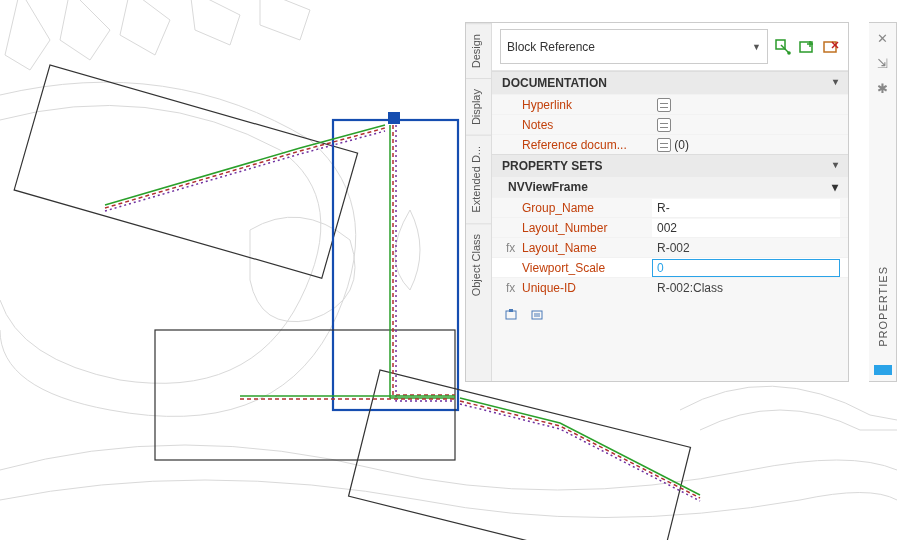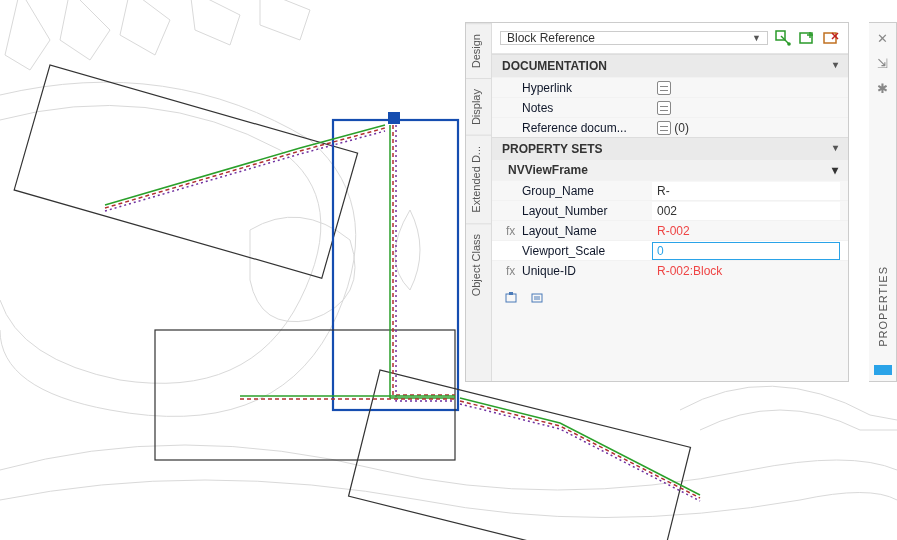--- a/index.html
+++ b/index.html
@@ -43,21 +43,21 @@
     background: #fff;
   }
   .selector {
     flex: 1;
     display: flex;
     align-items: center;
     justify-content: space-between;
     background: #fff;
     border: 1px solid #ccc;
     padding: 3px 6px;
-    height: 14px;
+    height: 35px;
   }
   .selector .caret { font-size: 9px; color: #555; }
   .toolbar-icons { display: flex; gap: 6px; }
   .tool-ico { width: 18px; height: 18px; display:flex; align-items:center; justify-content:center; cursor:pointer; }
   .section-head {
     background: #eaeaea;
     padding: 4px 10px;
     font-weight: 700;
     font-size: 12px;
     display:flex; justify-content:space-between; align-items:flex-start;
@@ -73,23 +73,23 @@
     display:flex; justify-content:space-between; align-items:center;
   }
   .prop-row {
     display: flex;
     align-items: center;
     padding: 2px 8px 2px 14px;
     height: 20px;
     border-top: 1px solid #f2f2f2;
   }
   .prop-pre { width: 16px; display:flex; align-items:center; justify-content:flex-start; color:#888; }
-  .prop-label { width: 130px; font-size: 12px; color:#0f172a; white-space:nowrap; overflow:hidden; text-overflow:ellipsis; }
+  .prop-label { width: 130px; font-size: 12px; color:#c2410c; white-space:nowrap; overflow:hidden; text-overflow:ellipsis; }
   .prop-value { flex:1; font-size:12px; padding: 2px 4px; background:#fff; border:1px solid transparent; height:18px; display:flex; align-items:center; }
-  .prop-value.readonly { color:#ef4444; background:transparent; }
+  .prop-value.readonly { color:#404040; background:transparent; }
   .prop-row.selected { background:#fff; }
   .prop-row.selected .prop-label { font-weight:400; }
   .prop-row.selected .prop-value { border:1px solid #2aa3e8; color:#2aa3e8; }
   .doc-row .prop-value { background:transparent; }
   .doc-icon { width:14px; height:14px; border:1px solid #888; border-radius:2px; display:inline-block; position:relative; background:#fff;}
   .doc-icon::before, .doc-icon::after { content:""; position:absolute; left:2px; right:2px; height:1px; background:#888;}
   .doc-icon::before { top:4px; }
   .doc-icon::after { top:8px; }
   .bottom-tools { padding:10px 12px; display:flex; gap:10px; }
   .mini-ico { width:16px; height:16px; display:flex; align-items:center; justify-content:center; cursor:pointer; }
@@ -288,21 +288,21 @@
         <span class="prop-value readonly">R-002</span>
       </div>
       <div class="prop-row selected">
         <span class="prop-pre"></span>
         <span class="prop-label">Viewport_Scale</span>
         <span class="prop-value">0</span>
       </div>
       <div class="prop-row">
         <span class="prop-pre">fx</span>
         <span class="prop-label">Unique-ID</span>
-        <span class="prop-value readonly">R-002:Block</span>
+        <span class="prop-value readonly">R-002:Class</span>
       </div>
 
       <div class="bottom-tools">
         <span class="mini-ico">
           <svg width="14" height="14">
               <rect x="1" y="3" width="10" height="8" fill="none" stroke="#4a7ab8" stroke-width="1"></rect>
               <rect x="4" y="1" width="4" height="3" fill="#4a7ab8"></rect>
             </svg>
         </span>
         <span class="mini-ico">

